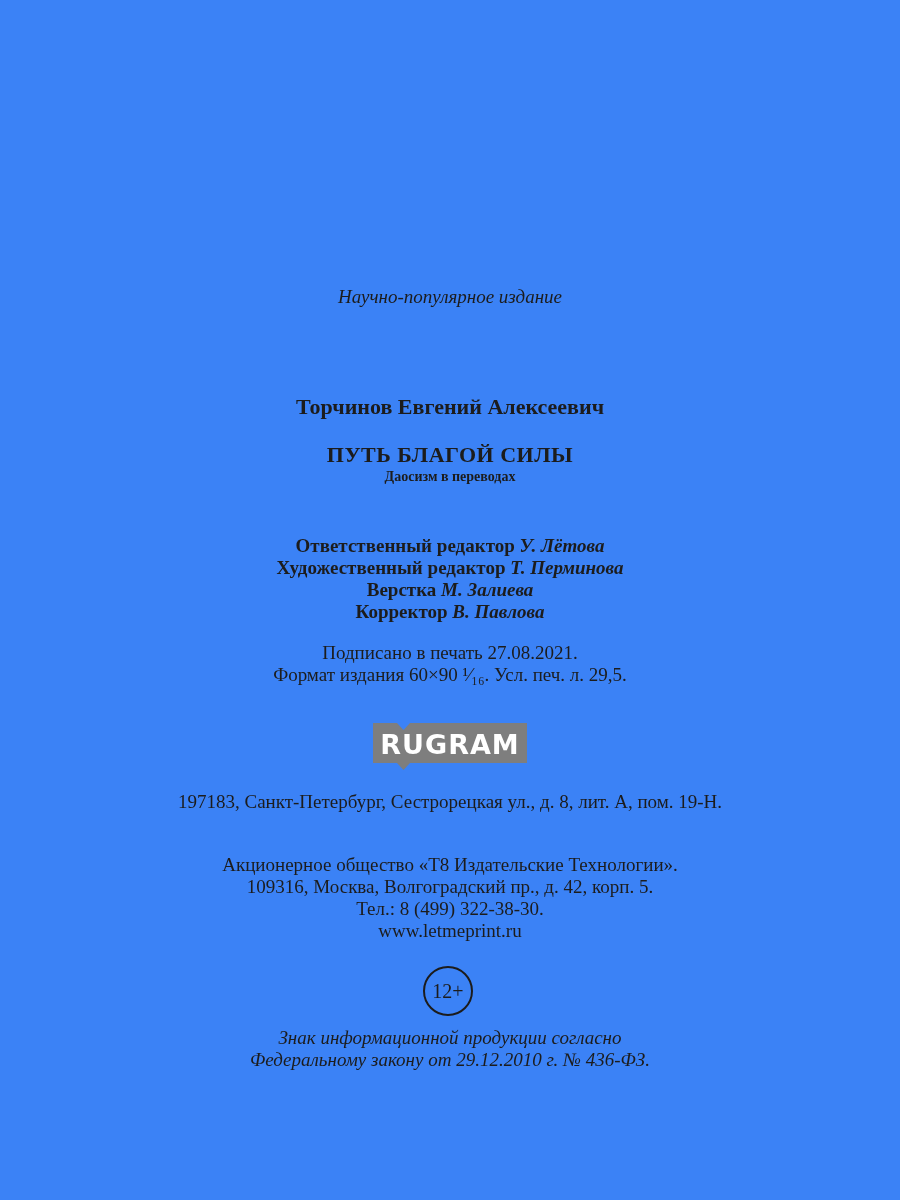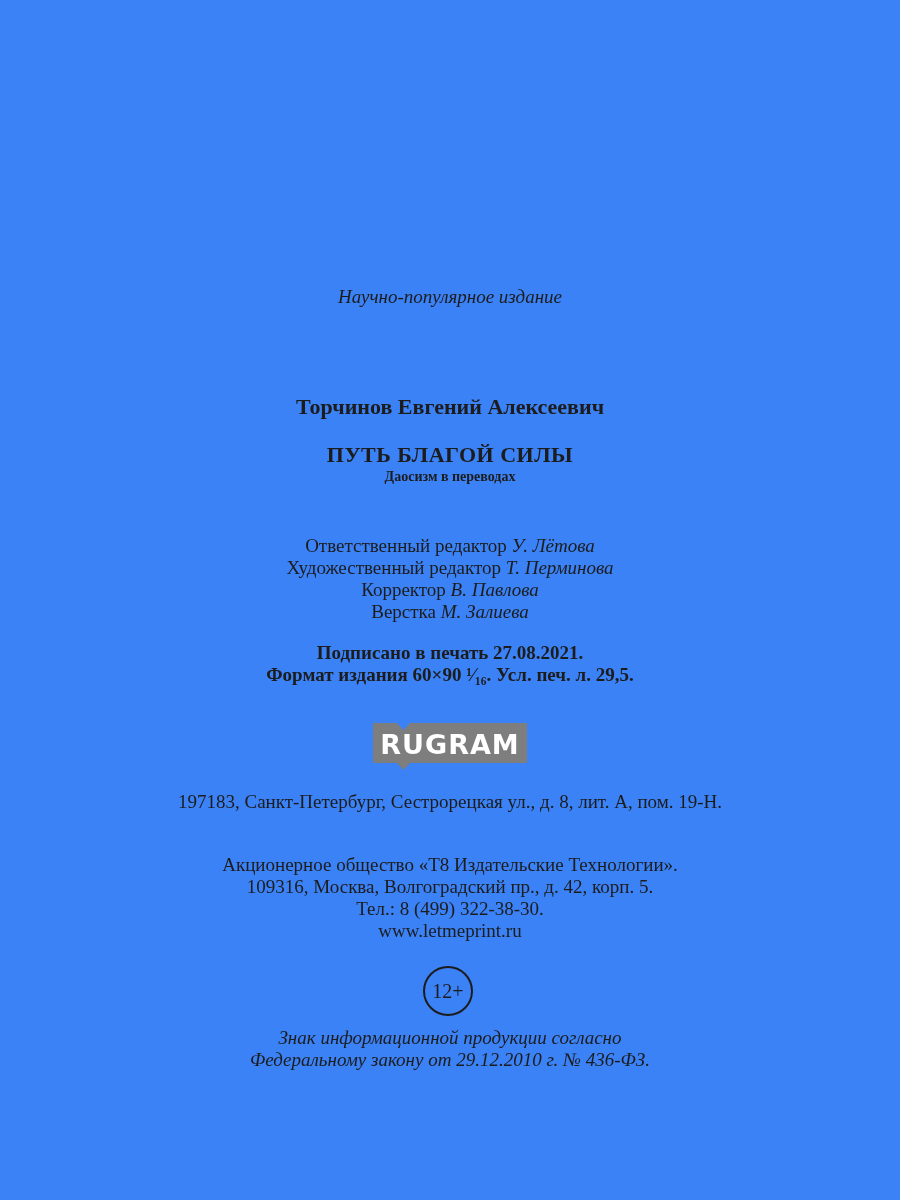--- a/index.html
+++ b/index.html
@@ -14,22 +14,22 @@
   .line,.block{
     position:absolute;left:0;width:100%;
     text-align:center;
   }
   .body-text{font-size:19px;line-height:22px;}
   .it{font-style:italic;}
   .edition-note{top:286px;font-size:19px;font-style:italic;}
   .author{top:394px;font-size:22px;font-weight:bold;}
   .book-title{top:442px;font-size:22px;font-weight:bold;letter-spacing:0.5px;}
   .book-subtitle{top:469px;font-size:14px;font-weight:bold;}
-  .staff{top:535px;}
-  .print-info{top:642px;font-weight:bold;}
+  .staff{top:535px;font-weight:bold;}
+  .print-info{top:642px;}
   .publisher{top:791px;}
   .printing-company{top:854px;}
   .age-note{top:1027px;font-style:italic;}
   .logo-wrap{
     position:absolute;top:721px;left:373px;
     width:154px;height:49px;
   }
   .age-badge{
     position:absolute;top:966px;left:423px;
     width:50px;height:50px;
@@ -46,22 +46,22 @@
 
   <div class="line edition-note">Научно-популярное издание</div>
 
   <div class="line author">Торчинов Евгений Алексеевич</div>
   <div class="line book-title">ПУТЬ БЛАГОЙ СИЛЫ</div>
   <div class="line book-subtitle">Даосизм в переводах</div>
 
   <div class="block staff body-text">
     <div><span>Ответственный редактор</span> <span class="it">У. Лётова</span></div>
     <div><span>Художественный редактор</span> <span class="it">Т. Перминова</span></div>
+    <div><span>Верстка</span> <span class="it">М. Залиева</span></div>
     <div><span>Корректор</span> <span class="it">В. Павлова</span></div>
-    <div><span>Верстка</span> <span class="it">М. Залиева</span></div>
   </div>
 
   <div class="block print-info body-text">
     <div>Подписано в печать 27.08.2021.</div>
     <div>Формат издания 60×90 ¹⁄₁₆. Усл. печ. л. 29,5.</div>
   </div>
 
   <div class="logo-wrap">
     <svg width="154" height="49" viewBox="0 0 154 49" xmlns="http://www.w3.org/2000/svg">
       <path d="M0,2 L24,2 L30.5,9 L37,2 L154,2 L154,42 L37,42 L30.5,49 L24,42 L0,42 Z" fill="#7e7e7e"></path>

